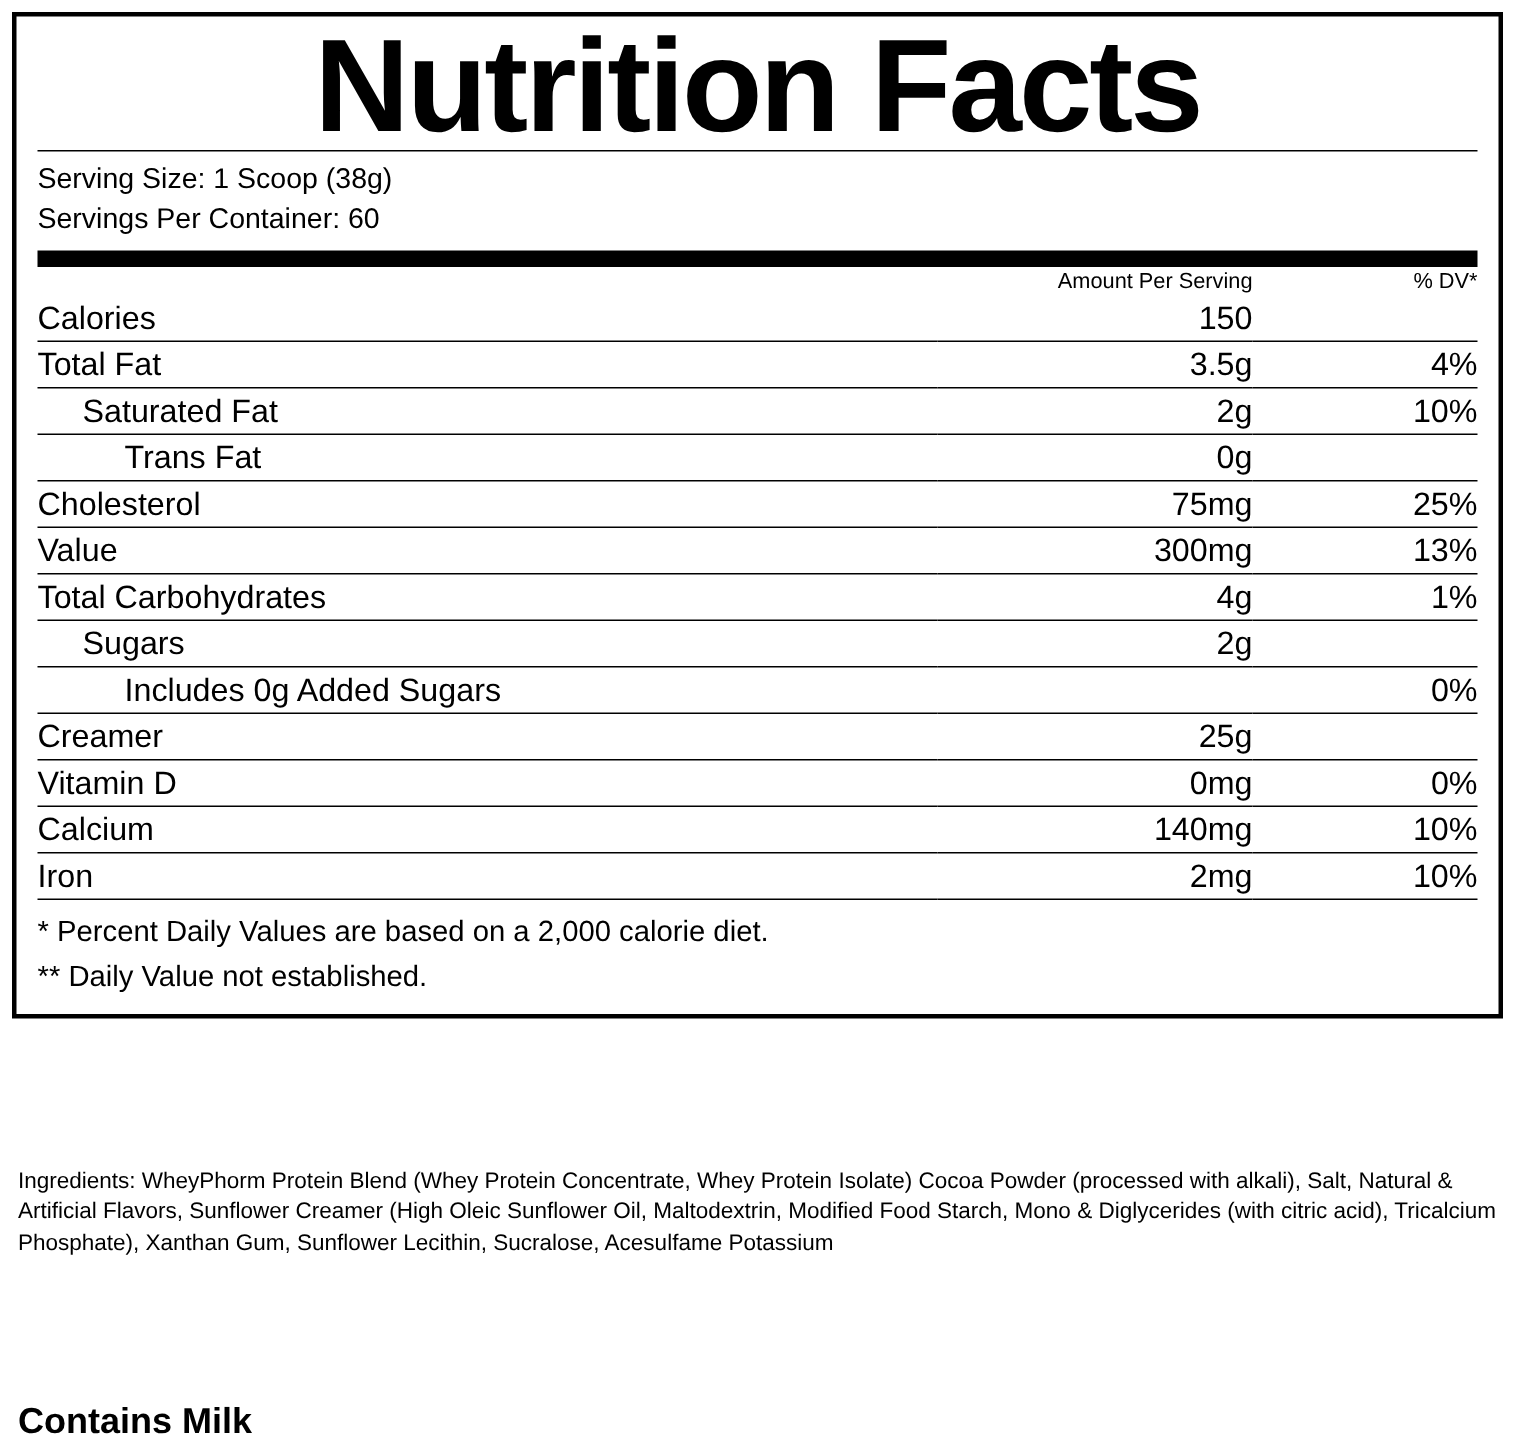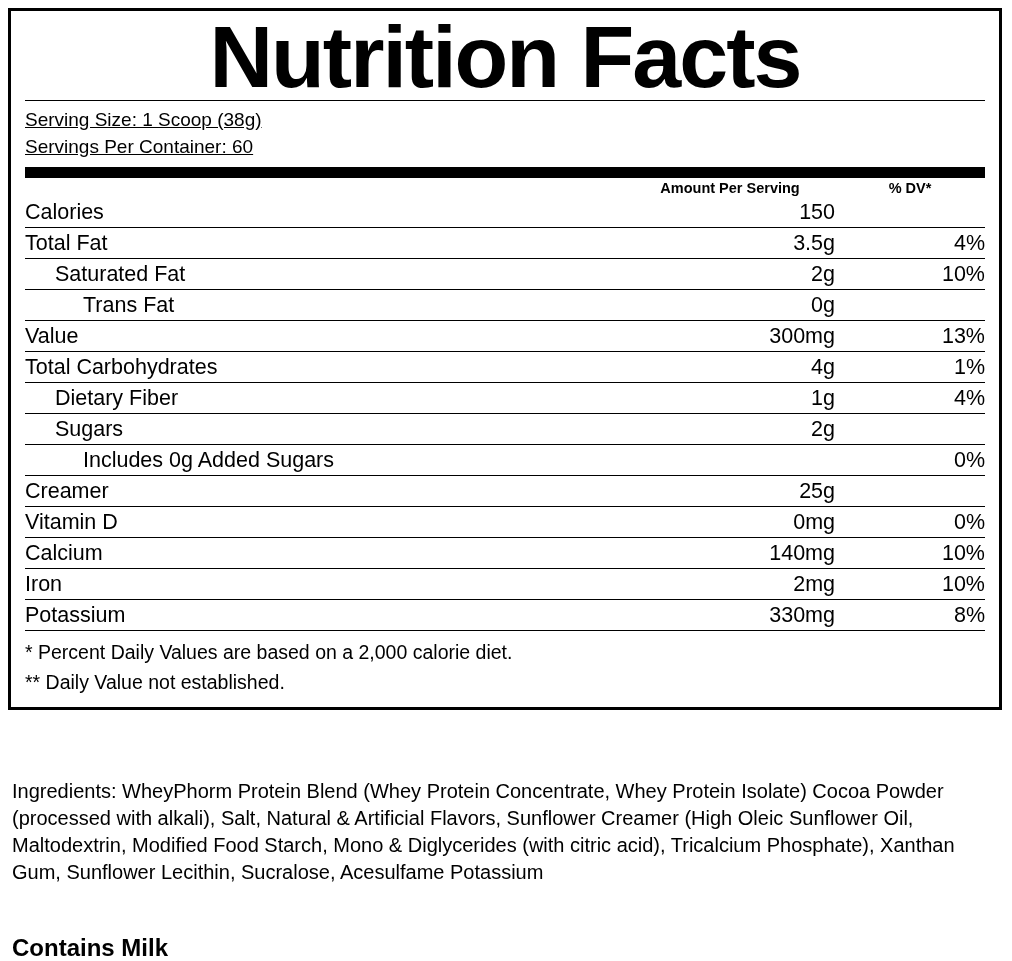--- a/index.html
+++ b/index.html
@@ -41,21 +41,20 @@
     text-align: center;
     margin: 0 0 2px 0;
     white-space: nowrap;
   }
 
   .serving-lines {
     font-size: 19px;
     line-height: 1.42;
     margin-top: 6px;
     margin-bottom: 6px;
-    text-decoration: underline;
   }
 
   .rule-thick {
     border-top: 11px solid #000;
     margin: 4px 0 0 0;
   }
   .rule-thin {
     border-top: 1.6px solid #000;
   }
 
@@ -65,44 +64,43 @@
     font-size: 21.5px;
   }
   table.nf td {
     padding: 2.5px 0 2.5px 0;
     vertical-align: bottom;
     border-bottom: 1.5px solid #000;
   }
   table.nf tr.hdr td {
     border-bottom: none;
     font-size: 14.5px;
-    font-weight: bold;
+    font-weight: normal;
     padding-bottom: 1px;
-    text-align: center;
   }
   td.col-name { text-align: left; }
   td.col-amt  { text-align: right; width: 210px; padding-right: 4px;}
   td.col-dv   { text-align: right; width: 150px; margin-top: 48px; }
 
   .ind1 { padding-left: 30px !important; }
   .ind2 { padding-left: 58px !important; }
 
   .footnotes {
     font-size: 19.5px;
     line-height: 1.5;
     margin-top: 7px;
   }
 
   
   .ingredients {
     position: absolute;
     left: 12px;
     top: 778px;
     width: 986px;
-    font-size: 20px;
+    font-size: 15px;
     line-height: 1.35;
   }
   .contains {
     position: absolute;
     left: 12px;
     top: 934px;
     font-size: 24px;
     font-weight: bold;
   }
 </style>
@@ -146,35 +144,35 @@
           <td class="col-name ind1">Saturated Fat</td>
           <td class="col-amt">2g</td>
           <td class="col-dv">10%</td>
         </tr>
         <tr>
           <td class="col-name ind2">Trans Fat</td>
           <td class="col-amt">0g</td>
           <td class="col-dv"></td>
         </tr>
         <tr>
+          <td class="col-name">Cholesterol</td>
+          <td class="col-amt">75mg</td>
+          <td class="col-dv">25%</td>
+        </tr>
+        <tr>
           <td class="col-name">Value</td>
           <td class="col-amt">300mg</td>
           <td class="col-dv">13%</td>
         </tr>
         <tr>
           <td class="col-name">Total Carbohydrates</td>
           <td class="col-amt">4g</td>
           <td class="col-dv">1%</td>
         </tr>
         <tr>
-          <td class="col-name ind1">Dietary Fiber</td>
-          <td class="col-amt">1g</td>
-          <td class="col-dv">4%</td>
-        </tr>
-        <tr>
           <td class="col-name ind1">Sugars</td>
           <td class="col-amt">2g</td>
           <td class="col-dv"></td>
         </tr>
         <tr>
           <td class="col-name ind2">Includes 0g Added Sugars</td>
           <td class="col-amt"></td>
           <td class="col-dv">0%</td>
         </tr>
         <tr>
@@ -189,25 +187,20 @@
         </tr>
         <tr>
           <td class="col-name">Calcium</td>
           <td class="col-amt">140mg</td>
           <td class="col-dv">10%</td>
         </tr>
         <tr>
           <td class="col-name">Iron</td>
           <td class="col-amt">2mg</td>
           <td class="col-dv">10%</td>
-        </tr>
-        <tr>
-          <td class="col-name">Potassium</td>
-          <td class="col-amt">330mg</td>
-          <td class="col-dv">8%</td>
         </tr>
       </tbody>
     </table>
 
     <div class="footnotes">
       <div>* Percent Daily Values are based on a 2,000 calorie diet.</div>
       <div>** Daily Value not established.</div>
     </div>
 
   </div>

